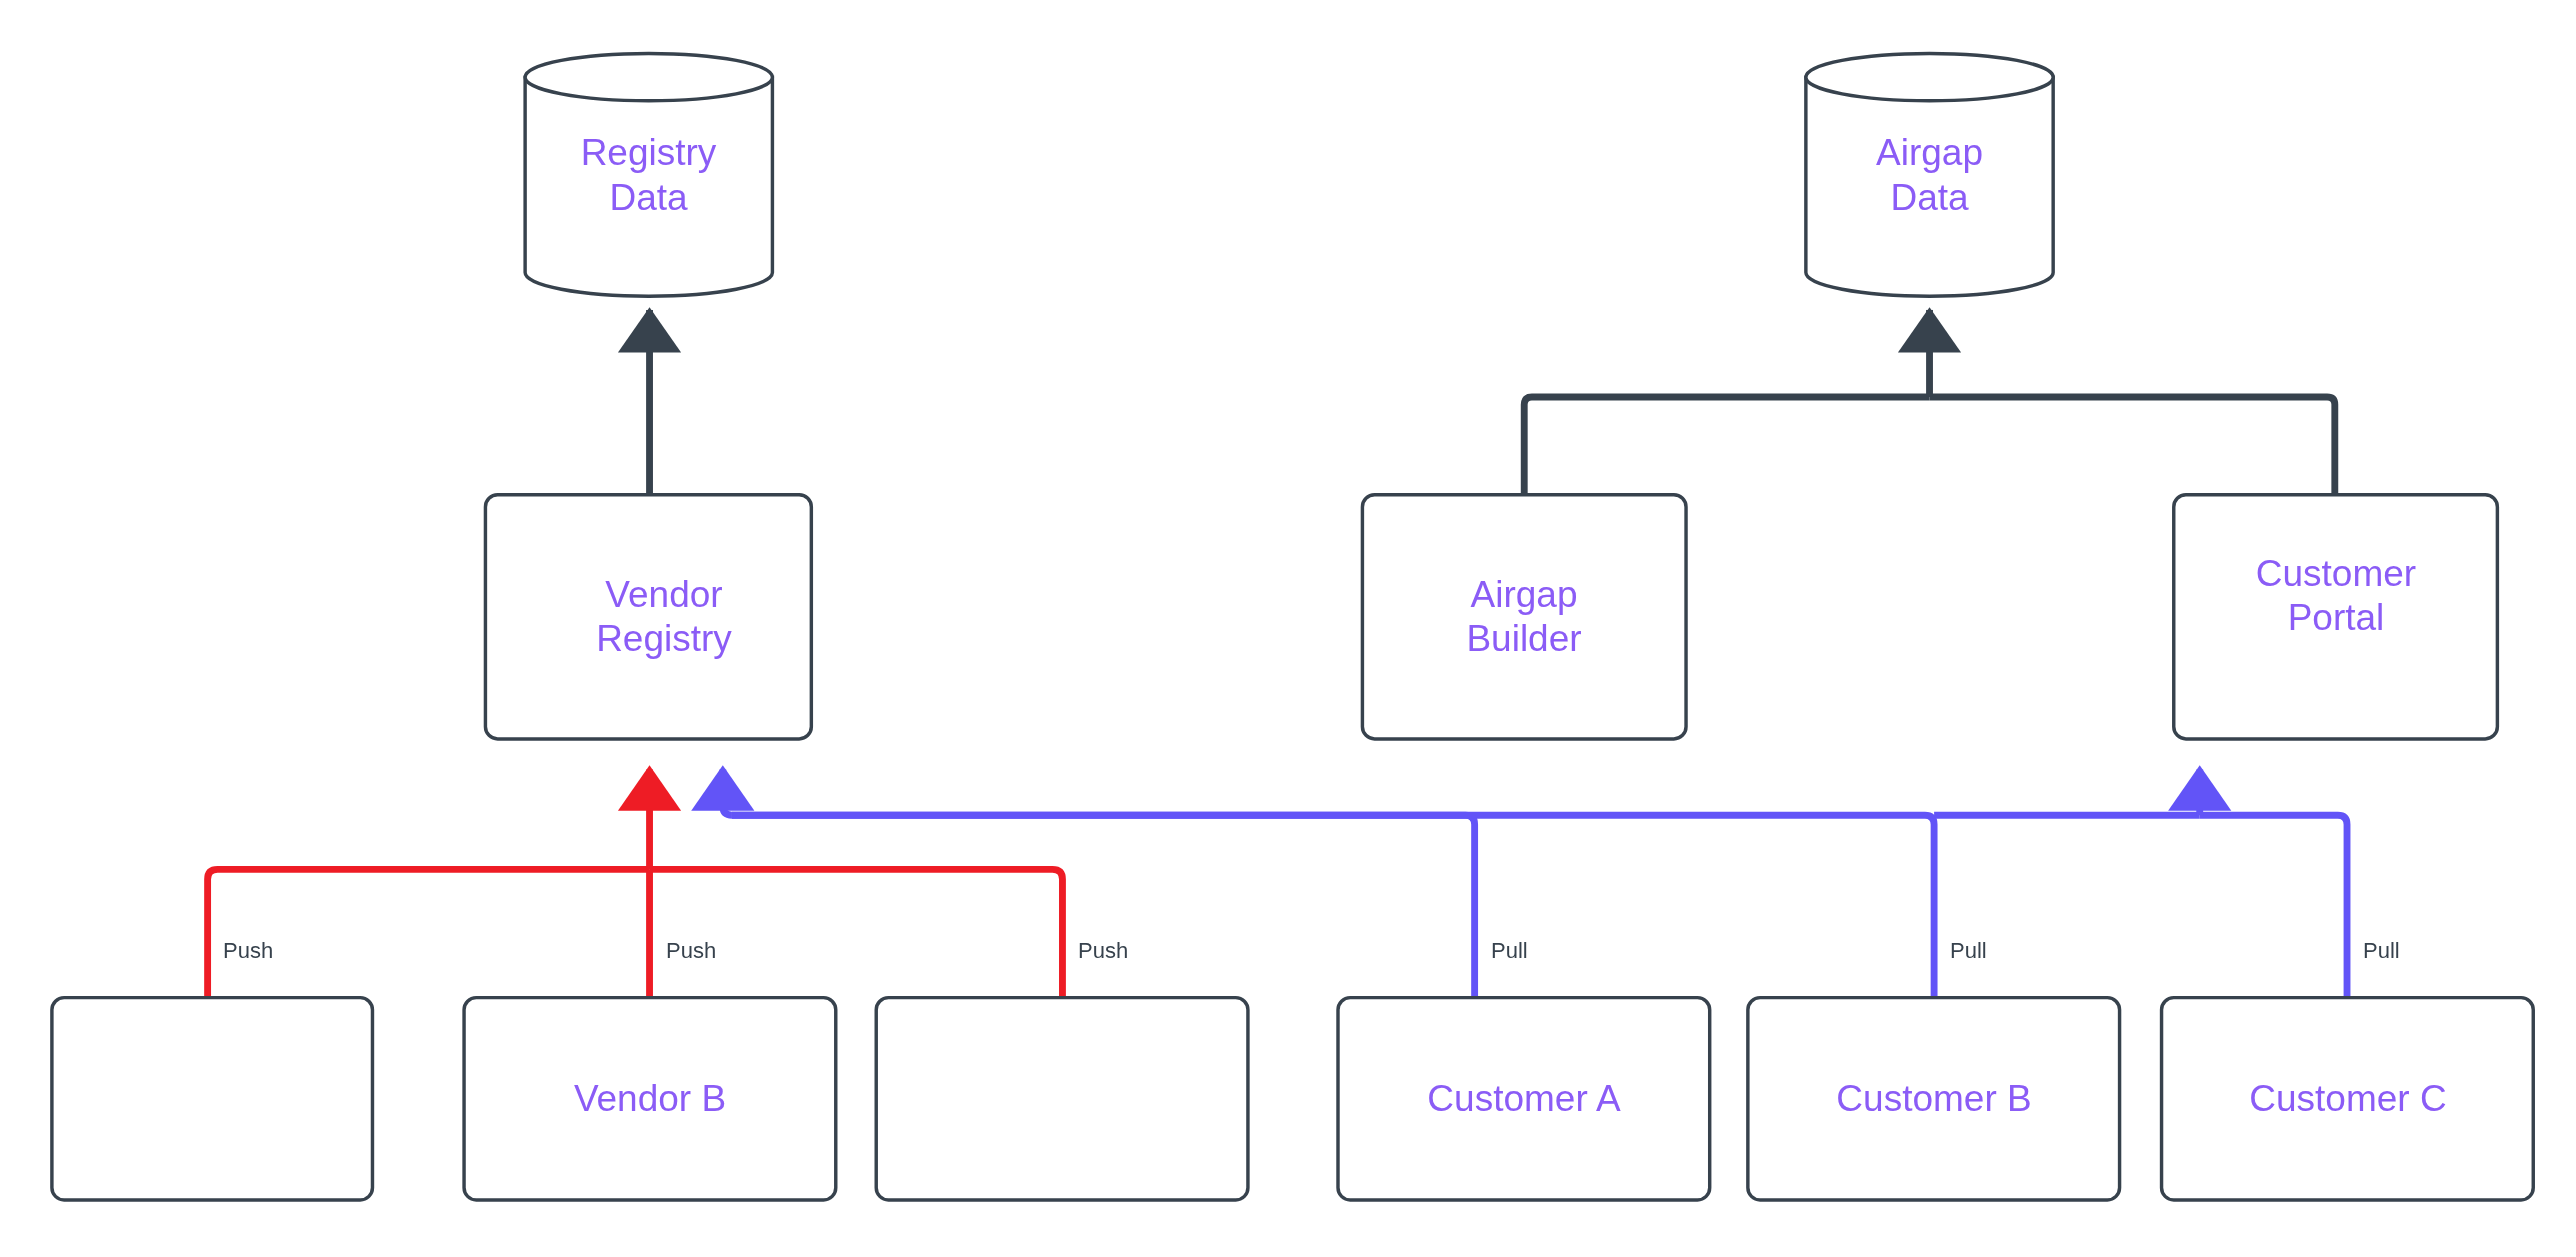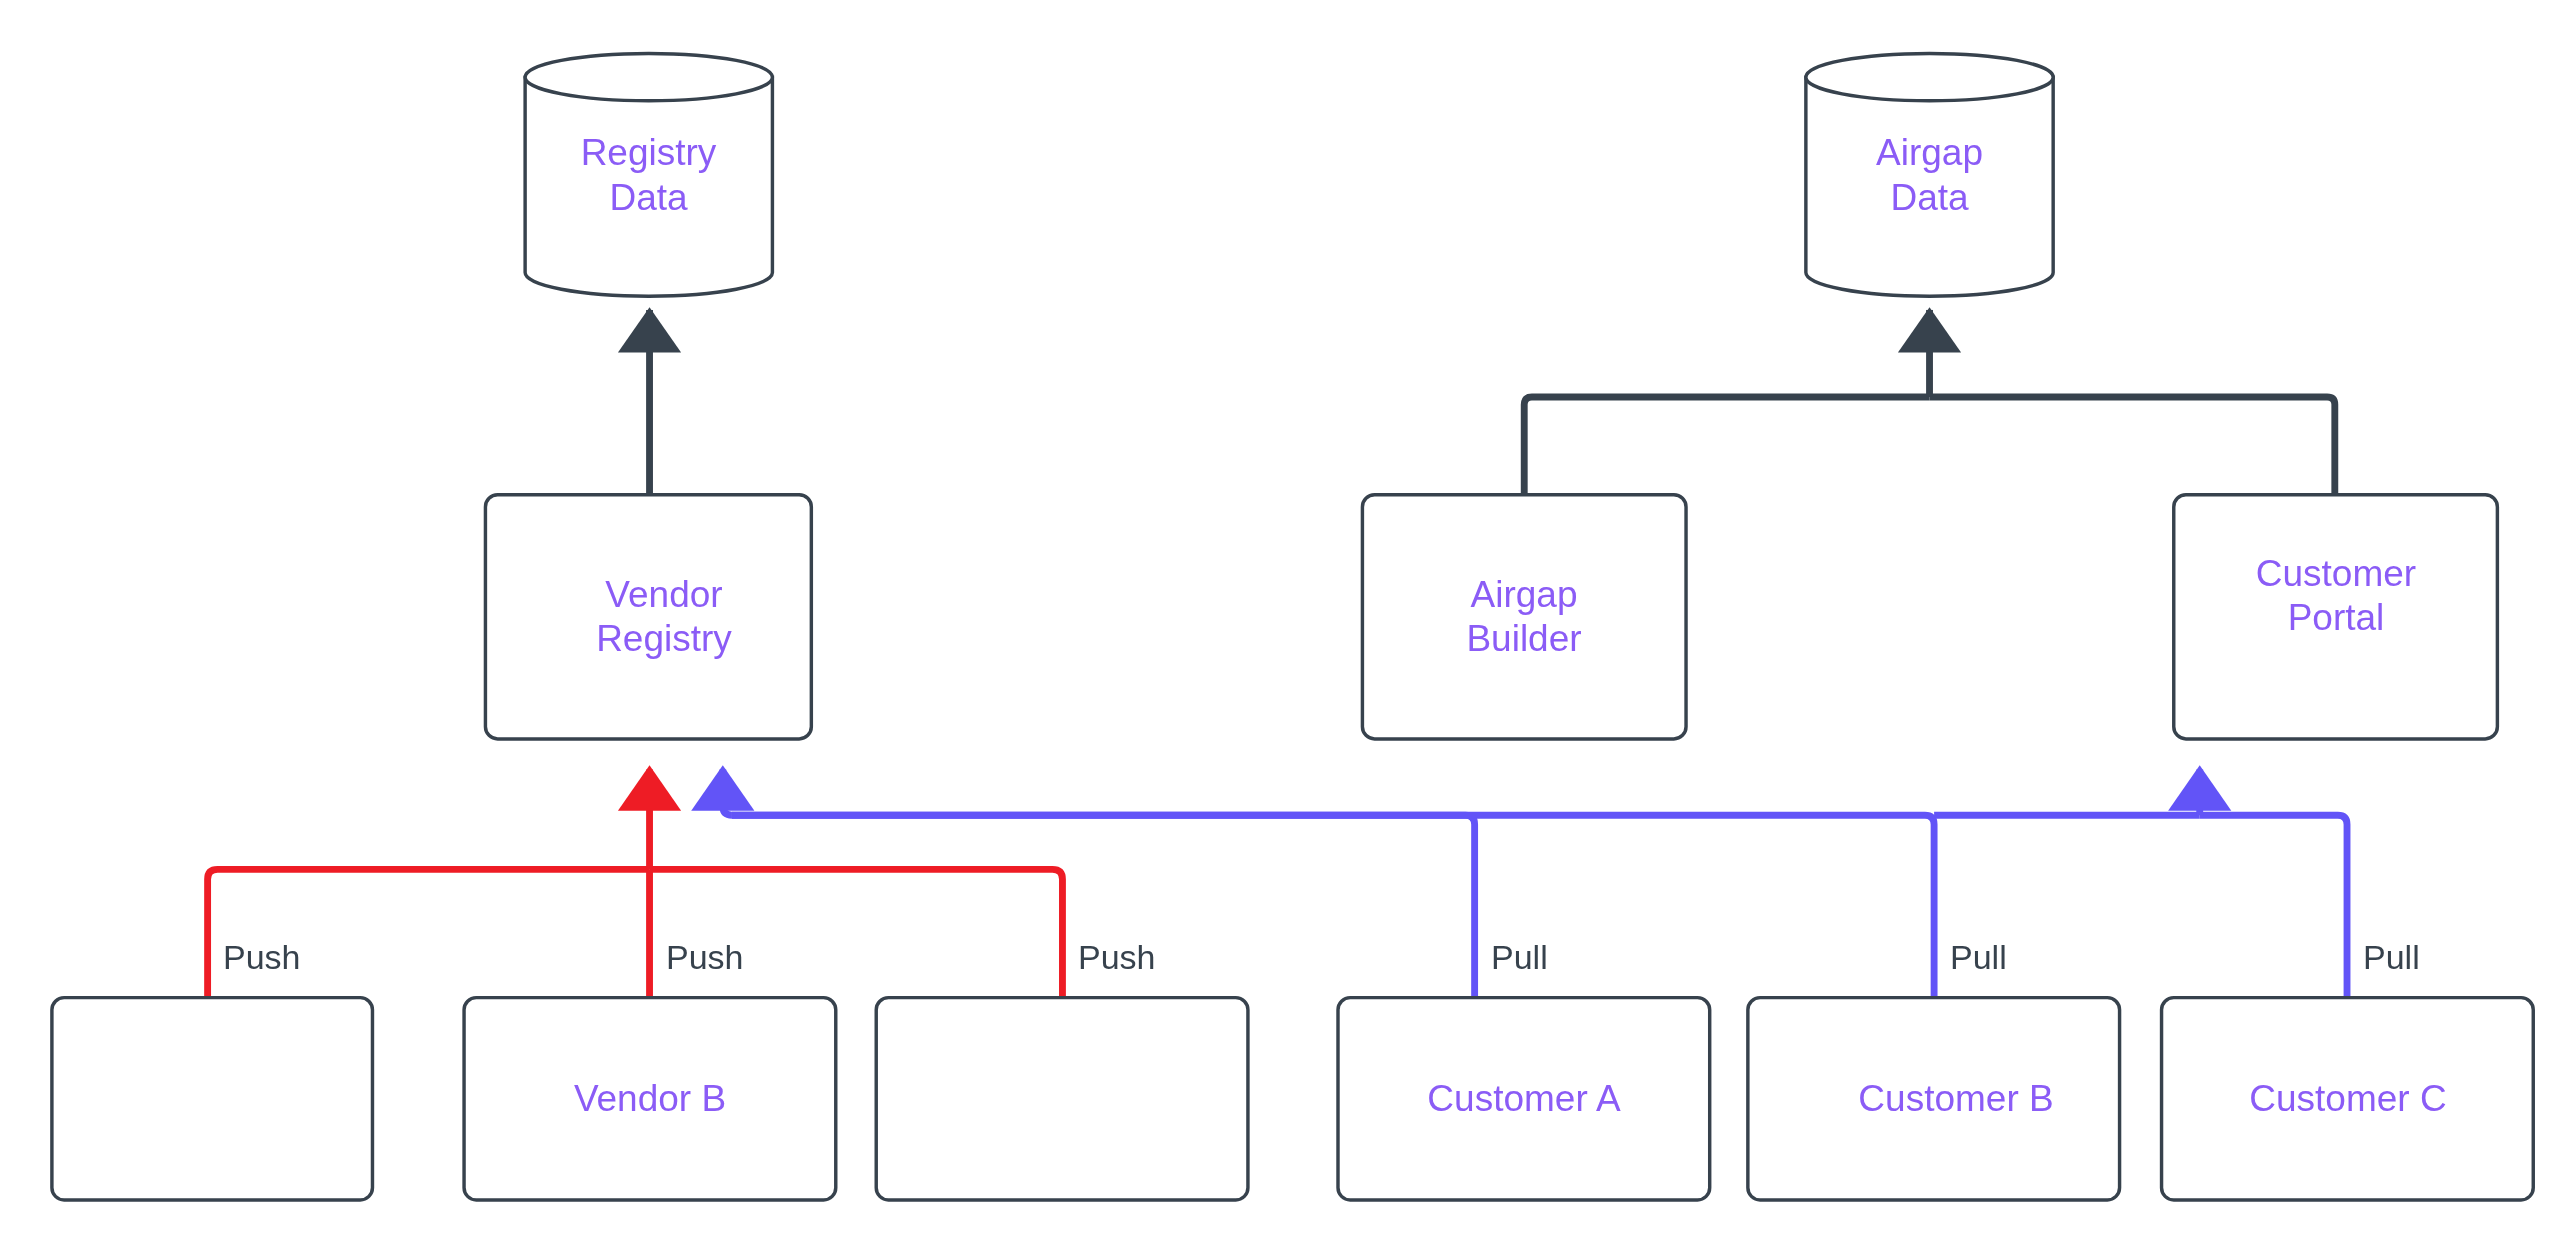--- a/index.html
+++ b/index.html
@@ -8,21 +8,21 @@
   #stage{position:relative;width:2576px;height:1258px;background:#ffffff;}
   svg.layer{position:absolute;left:0;top:0;width:2576px;height:1258px;overflow:visible;}
   .nodetext{
     position:absolute;display:flex;flex-direction:column;
     align-items:center;justify-content:center;
     color:#8b5cf6;font-size:37px;line-height:1.20;
     font-family:"Liberation Sans","DejaVu Sans",sans-serif;
     white-space:pre;pointer-events:none;
   }
   .edgelabel{
-    position:absolute;color:#37424d;font-size:34px;
+    position:absolute;color:#37424d;font-size:22px;
     font-family:"Liberation Sans","DejaVu Sans",sans-serif;
     white-space:pre;line-height:1;
   }
 </style>
 </head>
 <body>
 
 <div id="stage">
 
   <svg class="layer" viewBox="0 0 3375 1648">
@@ -102,21 +102,21 @@
     <span>Customer</span>
     <span>Portal</span>
   </div>
 
   <div class="nodetext" style="left:464px;top:998px;width:372px;height:202px;">
     <span>Vendor B</span>
   </div>
   <div class="nodetext" style="left:1338px;top:998px;width:372px;height:202px;">
     <span>Customer A</span>
   </div>
-  <div class="nodetext" style="left:1748px;top:998px;width:416px;height:202px;">
+  <div class="nodetext" style="left:1748px;top:998px;width:372px;height:202px;">
     <span>Customer B</span>
   </div>
   <div class="nodetext" style="left:2162px;top:998px;width:372px;height:202px;">
     <span>Customer C</span>
   </div>
 
   <div class="edgelabel" style="left:223px;top:940px;">Push</div>
   <div class="edgelabel" style="left:666px;top:940px;">Push</div>
   <div class="edgelabel" style="left:1078px;top:940px;">Push</div>
   <div class="edgelabel" style="left:1491px;top:940px;">Pull</div>

